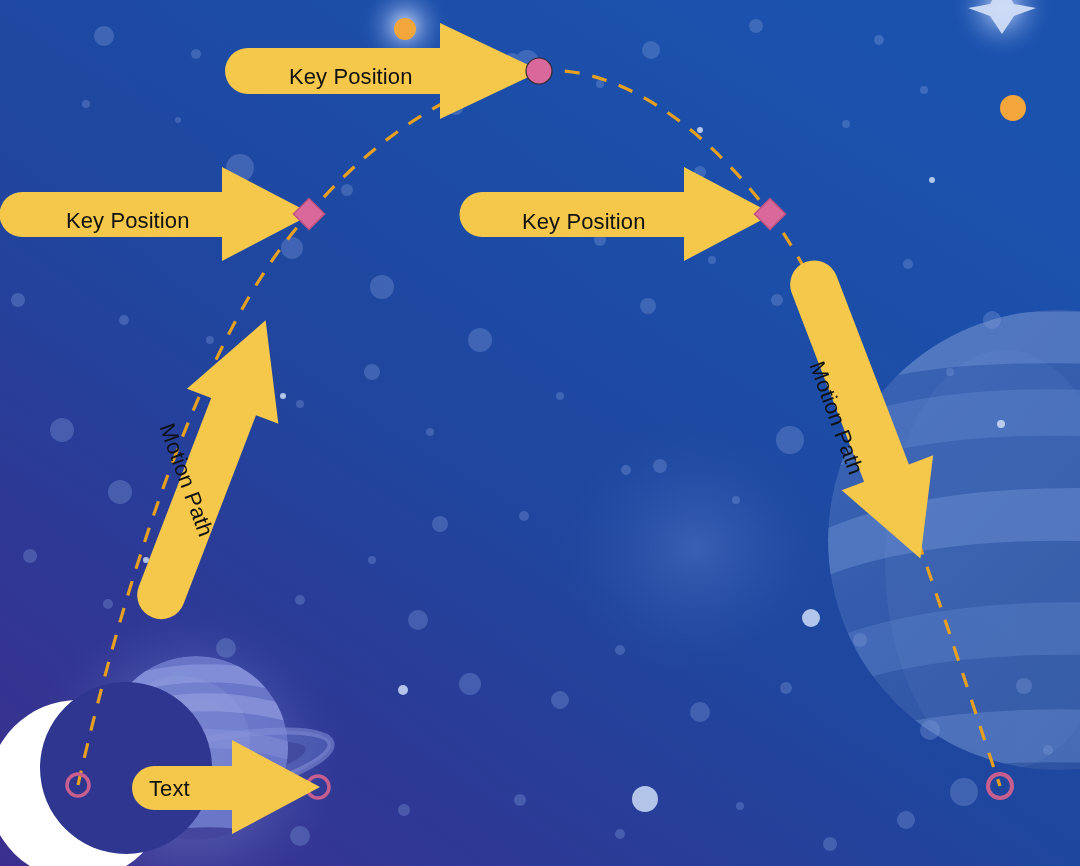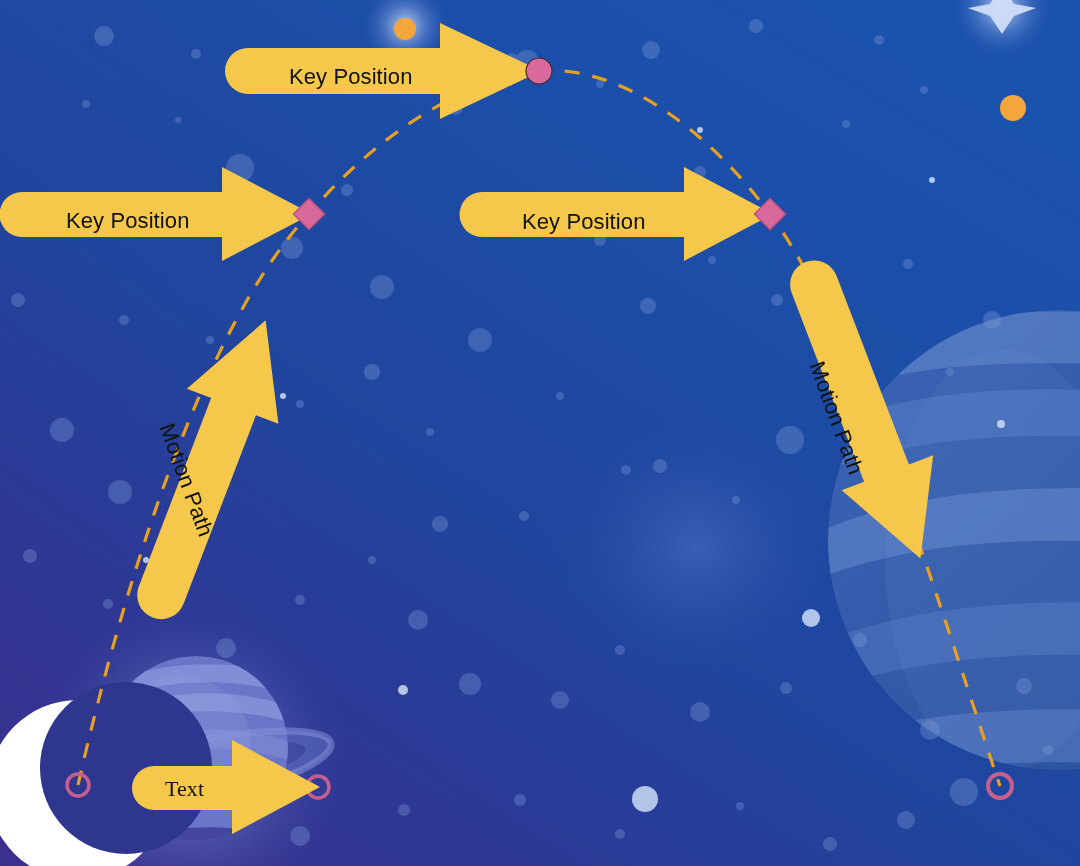--- a/index.html
+++ b/index.html
@@ -16,21 +16,21 @@
     color:#111111;
     font-size:22px;
     font-weight:400;
     white-space:nowrap;
     pointer-events:none;
     letter-spacing:.1px;
   }
   .lbl-kp1{left:66px;  top:208px;}
   .lbl-kp2{left:289px; top:64px;}
   .lbl-kp3{left:522px; top:209px;}
-  .lbl-text{left:165px; top:776px;font-family:Liberation Serif, serif;}
+  .lbl-text{left:149px; top:776px;}
   .lbl-mp-left{
     left:178px; top:420px;
     transform-origin:0 0;
     transform:rotate(70deg);
   }
   .lbl-mp-right{
     left:828px; top:358px;
     transform-origin:0 0;
     transform:rotate(70deg);
   }

